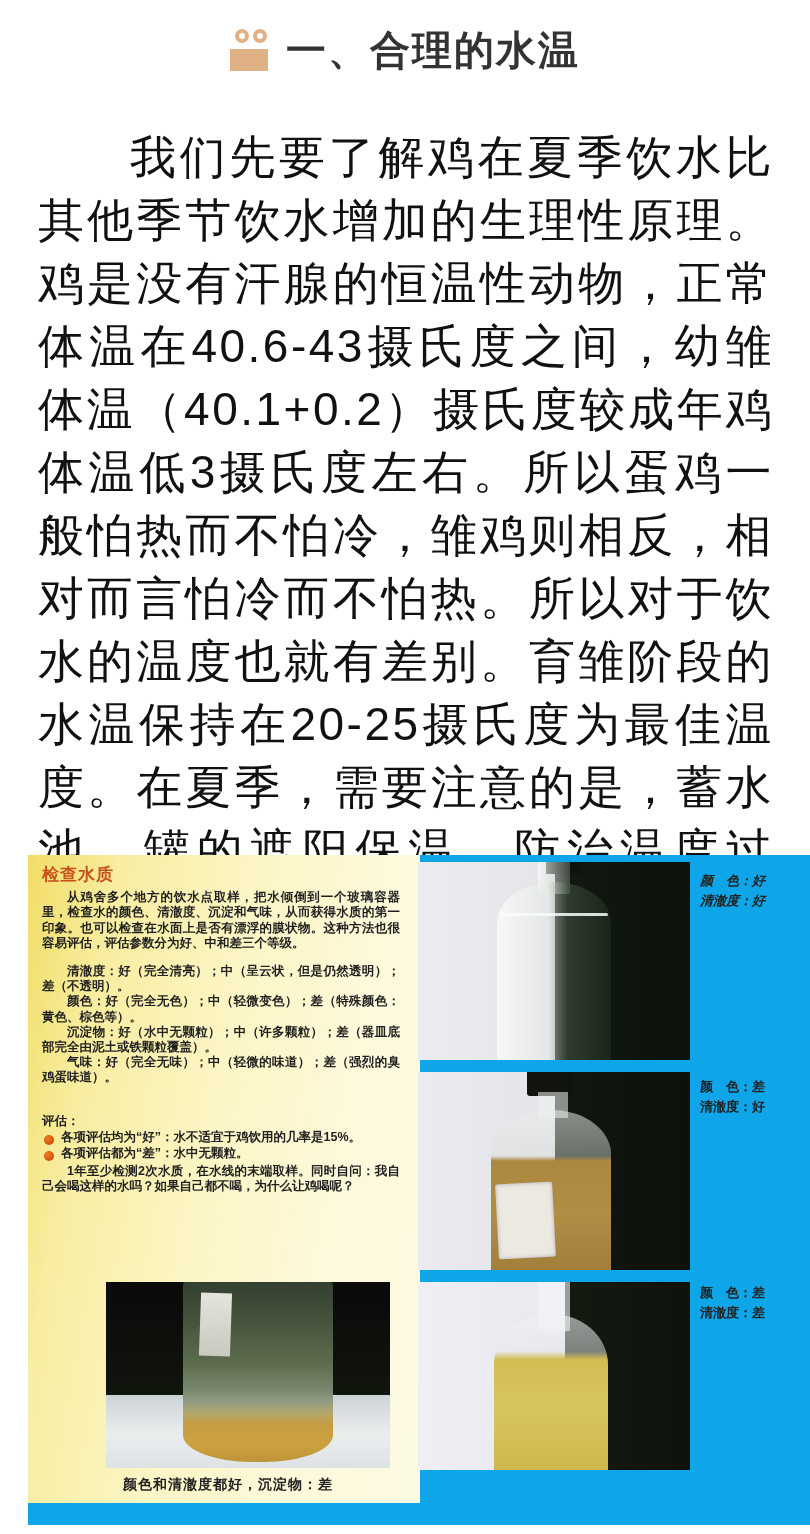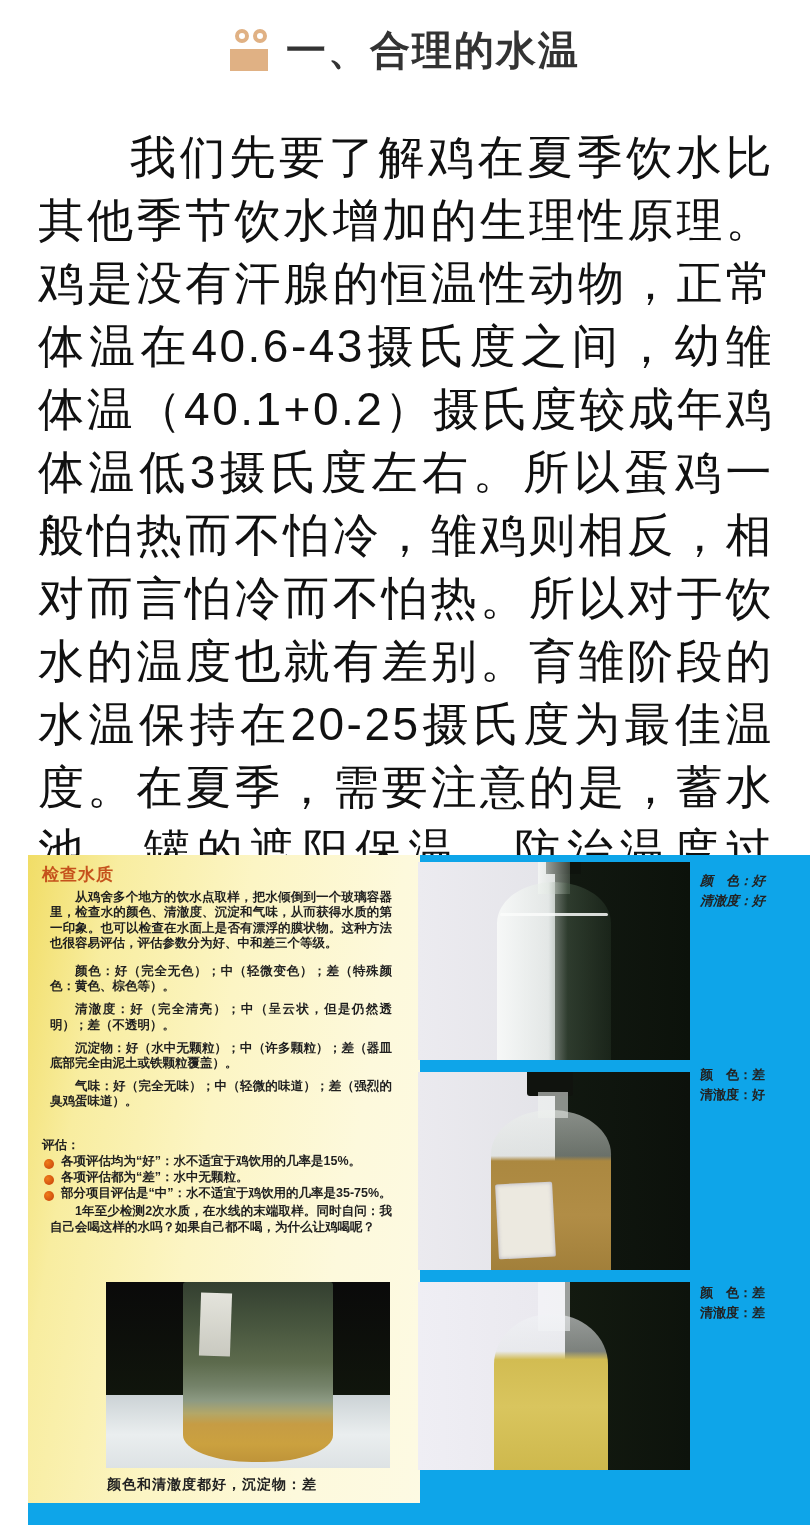--- a/index.html
+++ b/index.html
@@ -24,21 +24,21 @@
   
   .scan{position:absolute;top:855px;left:28px;width:782px;height:670px;background:#0ea5e9;}
 
   .yellow-panel{position:absolute;left:0;top:0;width:392px;height:648px;
       background:linear-gradient(100deg,#f1dd66 0%,#f8eda0 18%,#fcf5c4 45%,#fdf9dc 75%,#fdfae3 100%);}
   .panel-text{position:absolute;left:14px;top:12px;width:358px;
       font-size:12.5px;line-height:15.2px;font-weight:600;color:#1f1f1f;
       text-align:justify;text-justify:inter-character;}
   .panel-title{font-size:17px;font-weight:bold;color:var(--scan-title-red);
       letter-spacing:1px;margin:0 0 8px 0;}
-  .panel-text p{margin:8px;text-indent:2em;}
+  .panel-text p{margin:0;text-indent:2em;}
   .crit-block{margin-top:13px;}
   .eval-title{margin-top:28px;font-weight:700;font-family:Liberation Serif, serif;}
   .eval-list{list-style:none;margin:0;padding:0;}
   .eval-list li{display:flex;align-items:flex-end;margin:1px 0;}
   .dot{flex:none;width:10px;height:10px;border-radius:50%;margin:3px 7px 0 2px;
        background:radial-gradient(circle at 35% 35%,#ef7d1a,var(--bullet-orange) 70%);}
   .eval-item-text{flex:1;text-align:justify;}
   .eval-note{margin-top:3px !important;}
 
   
@@ -76,23 +76,23 @@
 
   .bbl{position:absolute;left:27%;top:0;width:53%;height:97%;
       border-radius:3px 3px 46% 46%/3px 3px 15% 15%;
       background:linear-gradient(to bottom,#333f30 0%,#49573f 25%,#5d6b4d 45%,#75836a 58%,#8d9a83 66%,#b3a768 73%,#c69c44 79%,#cba13f 90%,#bf9439 100%);}
   .lblbl{position:absolute;left:33%;top:6%;width:11%;height:34%;
       background:linear-gradient(#e4e4dc,#c9c9c0);transform:rotate(2deg);}
 
   
   .qlabel{position:absolute;left:672px;width:108px;font-size:13px;line-height:20px;
           font-weight:600;color:#222;white-space:pre-line;}
-  .l1{top:16px;font-style:italic;} .l2{top:210px;font-family:Liberation Serif, serif;} .l3{top:428px;}
+  .l1{top:16px;font-style:italic;} .l2{top:222px;font-family:Liberation Serif, serif;} .l3{top:428px;}
 
-  .caption{position:absolute;left:79px;top:621px;font-size:14px;font-weight:700;
+  .caption{position:absolute;left:95px;top:621px;font-size:14px;font-weight:700;
            color:#222;letter-spacing:1px;text-align:right;}
 </style>
 </head>
 <body>
 
 <div class="header">
   <span class="proj-icon">
     <span class="ring r1"></span>
     <span class="ring r2"></span>
     <span class="bar"></span>
@@ -102,38 +102,34 @@
 
 <div class="article">我们先要了解鸡在夏季饮水比其他季节饮水增加的生理性原理。鸡是没有汗腺的恒温性动物，正常体温在40.6-43摄氏度之间，幼雏体温（40.1+0.2）摄氏度较成年鸡体温低3摄氏度左右。所以蛋鸡一般怕热而不怕冷，雏鸡则相反，相对而言怕冷而不怕热。所以对于饮水的温度也就有差别。育雏阶段的水温保持在20-25摄氏度为最佳温度。在夏季，需要注意的是，蓄水池，罐的遮阳保温，防治温度过高。饮水壶或者水线内的水及时更换，防止因雏鸡饮水量小，室温过高造成水温升高。</div>
 
 <figure class="scan" style="margin:0;">
 
   <div class="yellow-panel">
     <div class="panel-text">
       <h2 class="panel-title">检查水质</h2>
       <p>从鸡舍多个地方的饮水点取样，把水倾倒到一个玻璃容器里，检查水的颜色、清澈度、沉淀和气味，从而获得水质的第一印象。也可以检查在水面上是否有漂浮的膜状物。这种方法也很容易评估，评估参数分为好、中和差三个等级。</p>
       <div class="crit-block">
+        <p>清澈度：好（完全清亮）；中（呈云状，但是仍然透明）；差（不透明）。</p>
         <p>颜色：好（完全无色）；中（轻微变色）；差（特殊颜色：黄色、棕色等）。</p>
-        <p>清澈度：好（完全清亮）；中（呈云状，但是仍然透明）；差（不透明）。</p>
         <p>沉淀物：好（水中无颗粒）；中（许多颗粒）；差（器皿底部完全由泥土或铁颗粒覆盖）。</p>
         <p>气味：好（完全无味）；中（轻微的味道）；差（强烈的臭鸡蛋味道）。</p>
       </div>
       <div class="eval-title">评估：</div>
       <ul class="eval-list">
         <li>
           <span class="dot"></span>
           <span class="eval-item-text">各项评估均为“好”：水不适宜于鸡饮用的几率是15%。</span>
         </li>
         <li>
           <span class="dot"></span>
           <span class="eval-item-text">各项评估都为“差”：水中无颗粒。</span>
-        </li>
-        <li>
-          <span class="dot"></span>
-          <span class="eval-item-text">部分项目评估是“中”：水不适宜于鸡饮用的几率是35-75%。</span>
         </li>
       </ul>
       <p class="eval-note">1年至少检测2次水质，在水线的末端取样。同时自问：我自己会喝这样的水吗？如果自己都不喝，为什么让鸡喝呢？</p>
     </div>
   </div>
 
   <div class="photo pbl">
     <div class="bbl"></div>
     <div class="lblbl"></div>
   </div>

